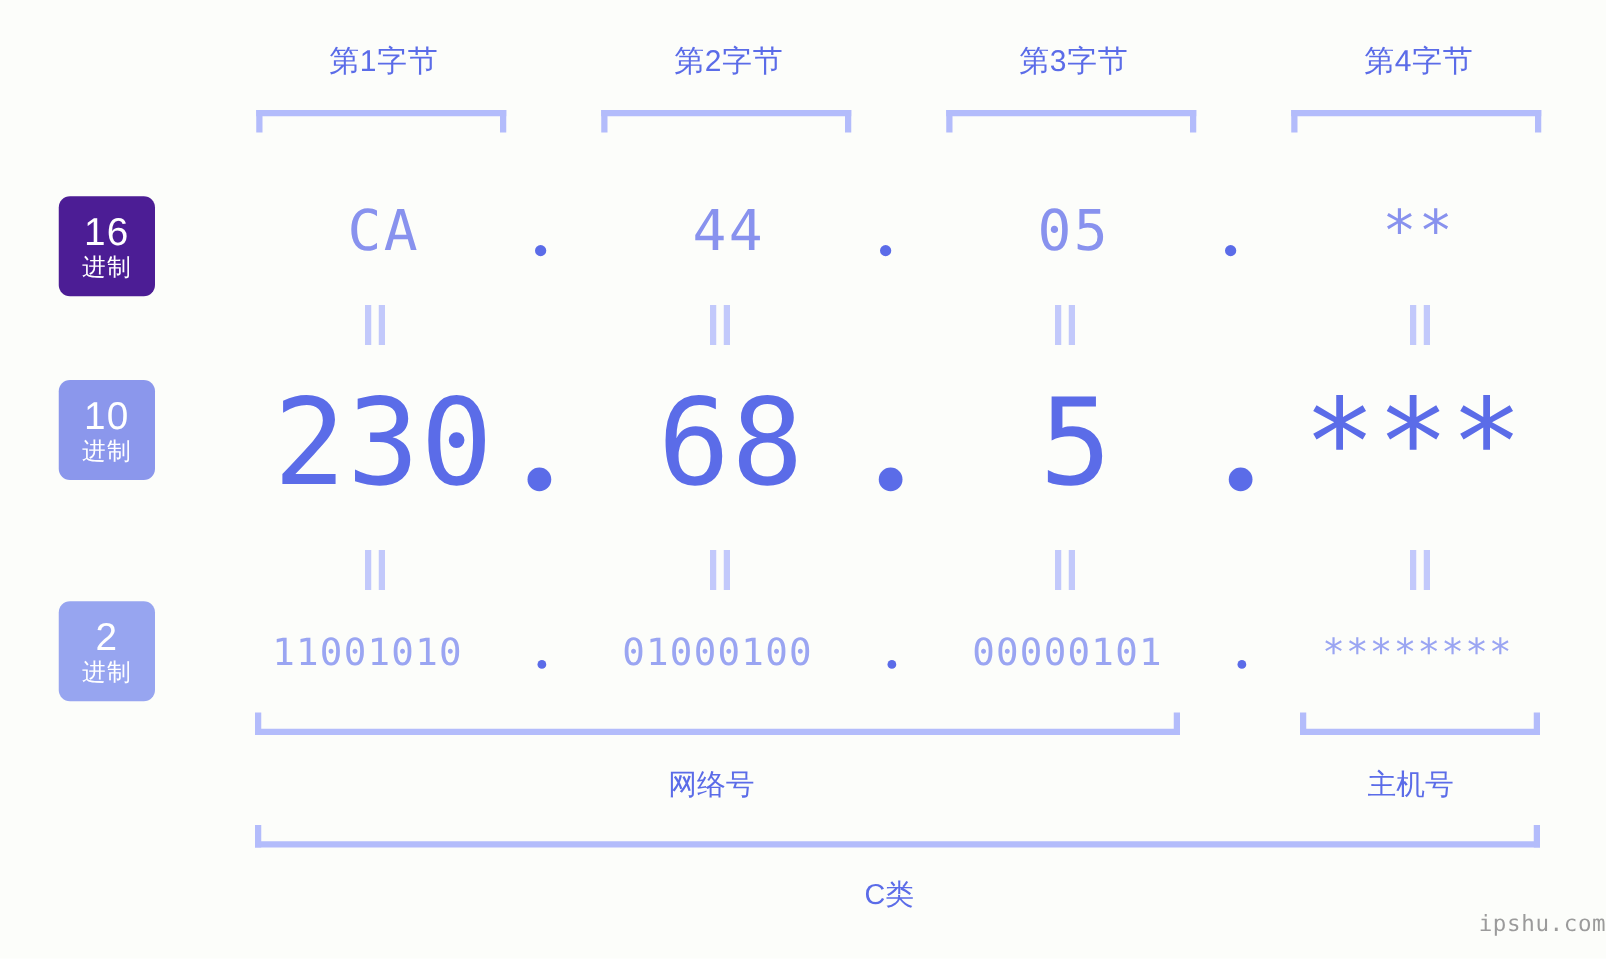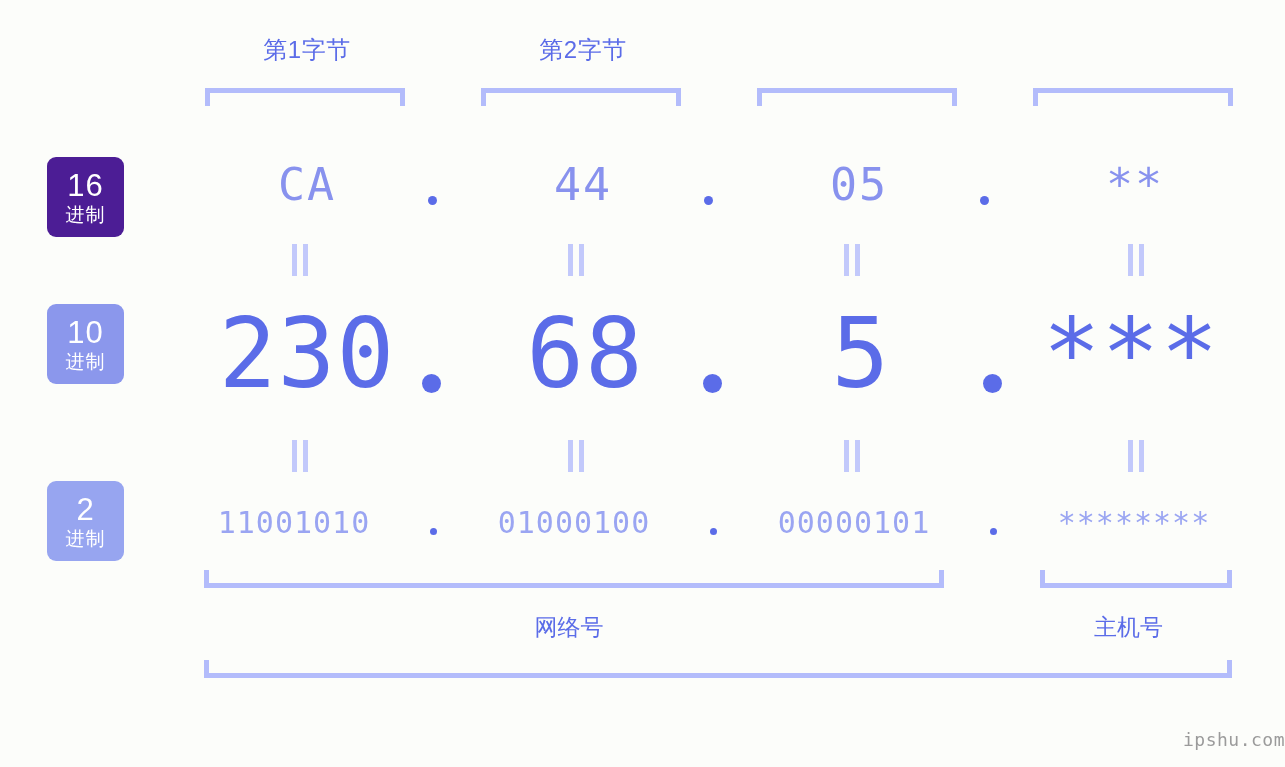--- a/index.html
+++ b/index.html
@@ -150,20 +150,22 @@
     letter-spacing: 0.5px;
   }
 </style>
 </head>
 <body>
 
 <div id="stage" style="background: rgb(252, 253, 250);">
 
   <div class="byte-caption" style="left:192px;">第1字节</div>
   <div class="byte-caption" style="left:468px;">第2字节</div>
+  <div class="byte-caption" style="left:744px;">第3字节</div>
+  <div class="byte-caption" style="left:1020px;">第4字节</div>
 
   <div class="bracket-down" style="left:205px;  top:88px; width:200px;"></div>
   <div class="bracket-down" style="left:481px;  top:88px; width:200px;"></div>
   <div class="bracket-down" style="left:757px;  top:88px; width:200px;"></div>
   <div class="bracket-down" style="left:1033px; top:88px; width:200px;"></div>
 
   <div class="badge" style="top: 157px; background: #4c1d95;">
     <span class="badge-num">16</span>
     <span class="badge-sub">进制</span>
   </div>
@@ -243,16 +245,17 @@
     <div class="dot dot-bin" style="left:990px; top:528px;"></div>
   </div>
 
   <div class="bracket-up" style="left:204px;  top:570px; width:740px;"></div>
   <div class="bracket-up" style="left:1040px; top:570px; width:192px;"></div>
 
   <div class="section-caption" style="left:1021px; top:612px; width:215px;">主机号</div>
   <div class="section-caption" style="left:454px;  top:612px; width:230px;">网络号</div>
 
   <div class="bracket-up" style="left:204px; top:660px; width:1028px;"></div>
+  <div class="section-caption" style="left:604px; top:700px; width:215px;">C类</div>
 
   <div class="watermark">ipshu.com</div>
 
 </div>
 
 </body></html>

